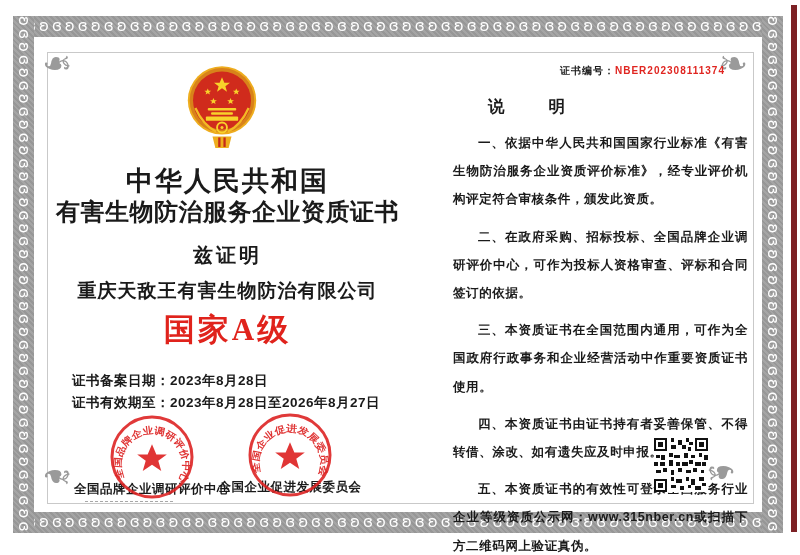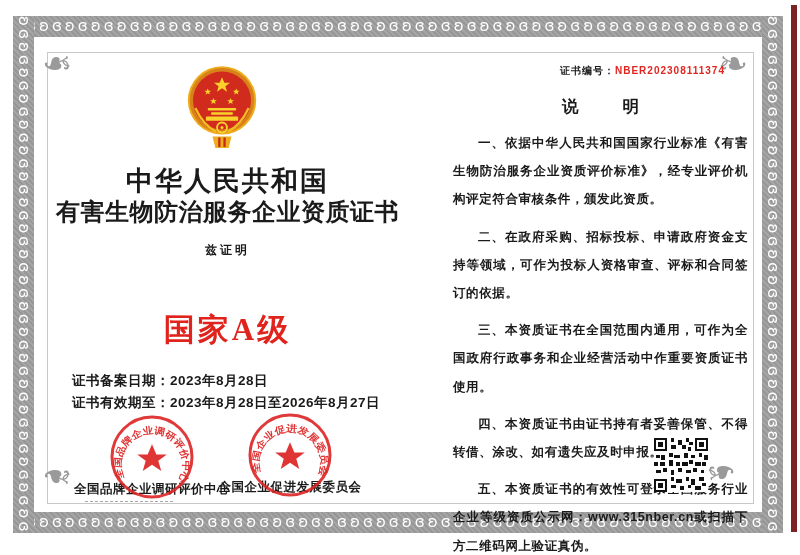--- a/index.html
+++ b/index.html
@@ -33,28 +33,28 @@
 
   
   .cert-no{position:absolute;left:560px;top:64px;font-size:10px;font-weight:700;letter-spacing:1px;}
   .cert-no .num{color:#e02520;}
 
   
   .emblem{position:absolute;left:184px;top:62px;}
   .lc{position:absolute;left:40px;width:375px;text-align:center;}
   .title1{top:163px;font-size:27px;font-weight:700;letter-spacing:2px;}
   .title2{top:196px;font-size:24px;font-weight:700;letter-spacing:0.5px;}
-  .certify{top:242px;font-size:12px;font-weight:700;letter-spacing:3px;}
+  .certify{top:242px;font-size:20px;font-weight:700;letter-spacing:3px;}
   .company{top:278px;font-size:19px;font-weight:700;letter-spacing:1px;}
   .grade{top:309px;font-size:31px;font-weight:700;color:#e0231c;letter-spacing:3px;font-family:"Liberation Serif","DejaVu Serif",serif;}
   .dates{position:absolute;left:72px;top:370px;font-size:13.5px;font-weight:700;line-height:22px;letter-spacing:0.5px;}
 
   
   .notice{position:absolute;left:444px;top:96px;width:313px;}
-  .notice-heading{font-size:16.5px;font-weight:700;text-align:center;letter-spacing:44px;padding-left:44px;}
+  .notice-heading{font-size:16.5px;font-weight:700;letter-spacing:44px;padding-left:44px;}
   .notice-body{margin-top:11px;}
   .notice-body p{
     margin:9px;font-size:12.5px;font-weight:700;line-height:28.2px;
     text-align:justify;text-indent:2em;letter-spacing:0.6px;
   }
 
   
   .seal{position:absolute;}
   .seal-label{position:absolute;font-size:12.5px;font-weight:700;text-align:center;letter-spacing:0.5px;z-index:1;}
   .seal svg{position:relative;z-index:2;}
@@ -103,32 +103,33 @@
       <path d="M68,48 Q60,66 46,73" fill="none" stroke="#f3bb24" stroke-width="2.4"></path>
       <path d="M30,78 L50,78 L47,90 L33,90 Z" fill="#eead1e"></path>
       <rect x="36" y="79" width="2.4" height="10" fill="#c62a1a"></rect>
       <rect x="41.5" y="79" width="2.4" height="10" fill="#c62a1a"></rect>
     </svg>
   </div>
 
   <div class="lc title1">中华人民共和国</div>
   <div class="lc title2">有害生物防治服务企业资质证书</div>
   <div class="lc certify">兹证明</div>
+  <div class="lc company">重庆天敌王有害生物防治有限公司</div>
   <div class="lc grade">国家A级</div>
 
   <div class="dates">
     <div><span>证书备案日期：</span><span>2023年8月28日</span></div>
     <div><span>证书有效期至：</span><span>2023年8月28日至2026年8月27日</span></div>
   </div>
 
   <div class="notice">
     <div class="notice-heading">说明</div>
     <div class="notice-body">
       <p>一、依据中华人民共和国国家行业标准《有害生物防治服务企业资质评价标准》，经专业评价机构评定符合审核条件，颁发此资质。</p>
-      <p>二、在政府采购、招标投标、申请政府资金支持等领域，可作为投标人资格审查、评标和合同签订的依据。</p>
+      <p>二、在政府采购、招标投标、全国品牌企业调研评价中心，可作为投标人资格审查、评标和合同签订的依据。</p>
       <p>三、本资质证书在全国范围内通用，可作为全国政府行政事务和企业经营活动中作重要资质证书使用。</p>
       <p>四、本资质证书由证书持有者妥善保管、不得转借、涂改、如有遗失应及时申报。</p>
       <p>五、本资质证书的有效性可登录全国服务行业企业等级资质公示网：www.315nber.cn或扫描下方二维码网上验证真伪。</p>
     </div>
   </div>
 
   <div class="seal-label" style="left:67px;top:481px;width:170px;">全国品牌企业调研评价中心</div>
   <div class="seal" style="left:109px;top:414px;">
     <svg width="86" height="86" viewBox="0 0 86 86">
       <defs>

